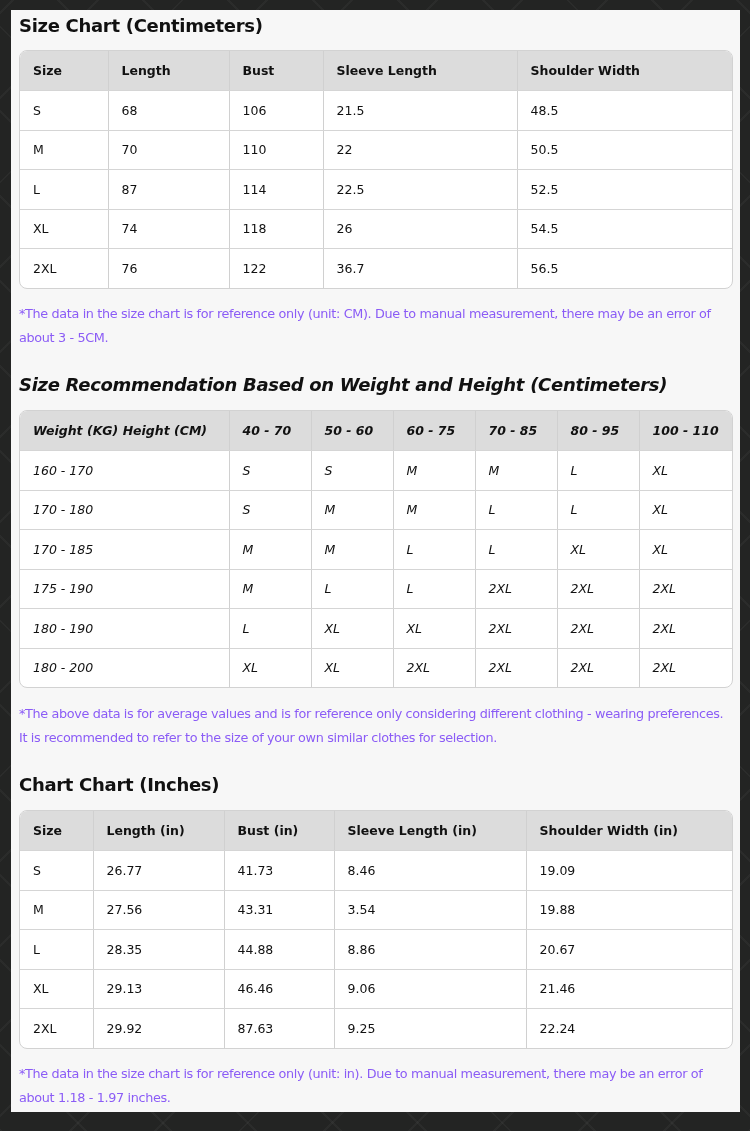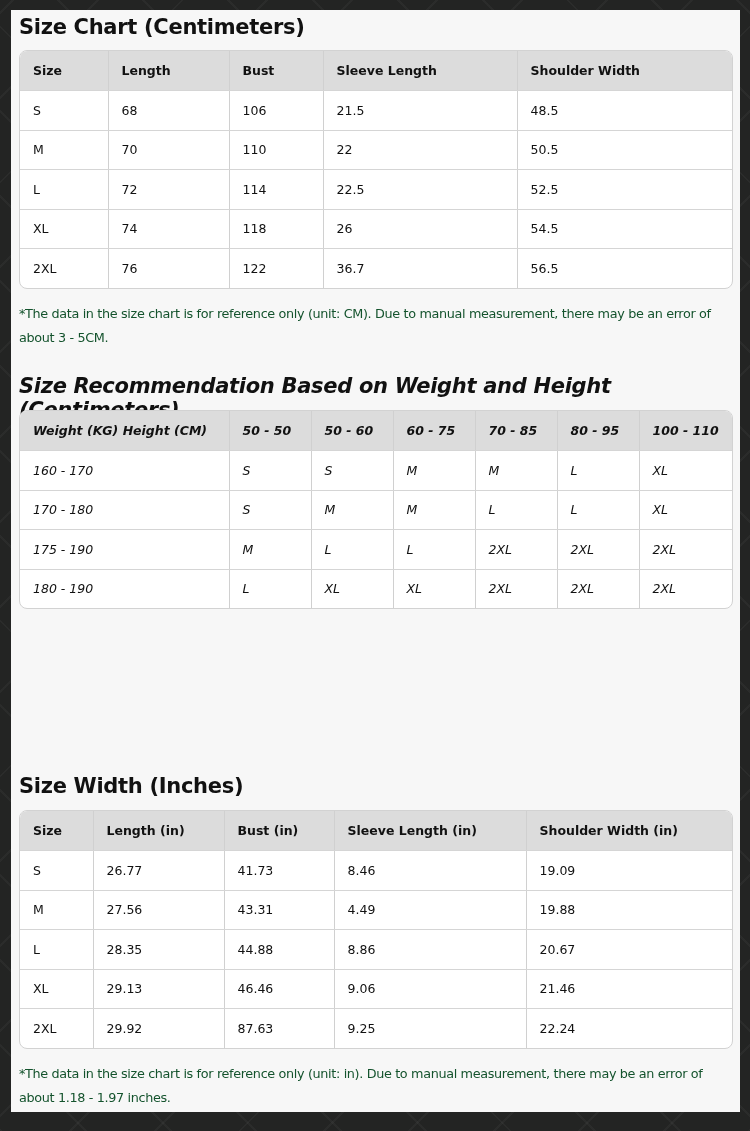--- a/index.html
+++ b/index.html
@@ -16,39 +16,39 @@
       repeating-linear-gradient(45deg, rgba(255,255,255,0.035) 0 2px, transparent 2px 60px),
       repeating-linear-gradient(-45deg, rgba(255,255,255,0.035) 0 2px, transparent 2px 60px),
       #232423;
   }
   .panel {
     position:absolute; left:11px; top:10px; width:729px; height:1102px;
     background:#f7f7f7;
   }
   .section-title {
     position:absolute; left:8px;
-    font-size:21px; font-weight:bold; letter-spacing:-0.3px;
+    font-size:18px; font-weight:bold; letter-spacing:-0.3px;
     margin:0; color:#111;
   }
   .tbl {
     position:absolute; left:8px; width:712px;
     border:1px solid #d2d2d2; border-radius:8px; overflow:hidden;
     background:#fff;
   }
   table { border-collapse:collapse; width:100%; table-layout:fixed; font-size:12.5px; }
   th, td {
     text-align:left; padding:0 0 0 13px; border-right:1px solid #d0d0d0;
     border-bottom:1px solid #d5d5d5; height:38.5px; font-weight:normal;
   }
   th { background:#dcdcdc; font-weight:bold; height:39px; }
   tr > :last-child { border-right:none; }
   tbody tr:last-child td { border-bottom:none; }
   .note {
     position:absolute; left:8px; width:716px; margin:0;
-    font-size:12.8px; line-height:24px; letter-spacing:-0.35px; color:#14532d;
+    font-size:12.8px; line-height:24px; letter-spacing:-0.35px; color:#8b5cf6;
   }
 </style>
 </head>
 <body>
 
 <div class="bg-pattern"></div>
 
 <div class="panel">
 
   <h2 class="section-title" style="top:5px;">Size Chart (Centimeters)</h2>
@@ -80,21 +80,21 @@
         </tr>
         <tr>
           <td>M</td>
           <td>70</td>
           <td>110</td>
           <td>22</td>
           <td>50.5</td>
         </tr>
         <tr>
           <td>L</td>
-          <td>72</td>
+          <td>87</td>
           <td>114</td>
           <td>22.5</td>
           <td>52.5</td>
         </tr>
         <tr>
           <td>XL</td>
           <td>74</td>
           <td>118</td>
           <td>26</td>
           <td>54.5</td>
@@ -119,21 +119,21 @@
           <col style="width:82px">
           <col style="width:82px">
           <col style="width:82px">
           <col style="width:82px">
           <col style="width:82px">
           <col>
         </colgroup>
       <thead>
           <tr>
         <th>Weight (KG) Height (CM)</th>
-        <th>50 - 50</th>
+        <th>40 - 70</th>
         <th>50 - 60</th>
         <th>60 - 75</th>
         <th>70 - 85</th>
         <th>80 - 95</th>
         <th>100 - 110</th>
       </tr>
         </thead>
       <tbody>
         <tr>
           <td>160 - 170</td>
@@ -147,42 +147,61 @@
         <tr>
           <td>170 - 180</td>
           <td>S</td>
           <td>M</td>
           <td>M</td>
           <td>L</td>
           <td>L</td>
           <td>XL</td>
         </tr>
         <tr>
+          <td>170 - 185</td>
+          <td>M</td>
+          <td>M</td>
+          <td>L</td>
+          <td>L</td>
+          <td>XL</td>
+          <td>XL</td>
+        </tr>
+        <tr>
           <td>175 - 190</td>
           <td>M</td>
           <td>L</td>
           <td>L</td>
           <td>2XL</td>
           <td>2XL</td>
           <td>2XL</td>
         </tr>
         <tr>
           <td>180 - 190</td>
           <td>L</td>
           <td>XL</td>
           <td>XL</td>
+          <td>2XL</td>
+          <td>2XL</td>
+          <td>2XL</td>
+        </tr>
+        <tr>
+          <td>180 - 200</td>
+          <td>XL</td>
+          <td>XL</td>
+          <td>2XL</td>
           <td>2XL</td>
           <td>2XL</td>
           <td>2XL</td>
         </tr>
       </tbody>
     </table>
   </div>
-
-  <h2 class="section-title" style="top:764px;">Size Width (Inches)</h2>
+  <p class="note" style="top:692px;">*The above data is for average values and is for reference only considering different clothing - wearing preferences. It is recommended to refer to the size of your own similar clothes for selection.</p>
+
+  <h2 class="section-title" style="top:764px;">Chart Chart (Inches)</h2>
   <div class="tbl" style="top:800px;">
     <table>
       <colgroup>
           <col style="width:73px">
           <col style="width:131px">
           <col style="width:110px">
           <col style="width:192px">
           <col>
         </colgroup>
       <thead>
@@ -199,21 +218,21 @@
           <td>S</td>
           <td>26.77</td>
           <td>41.73</td>
           <td>8.46</td>
           <td>19.09</td>
         </tr>
         <tr>
           <td>M</td>
           <td>27.56</td>
           <td>43.31</td>
-          <td>4.49</td>
+          <td>3.54</td>
           <td>19.88</td>
         </tr>
         <tr>
           <td>L</td>
           <td>28.35</td>
           <td>44.88</td>
           <td>8.86</td>
           <td>20.67</td>
         </tr>
         <tr>

